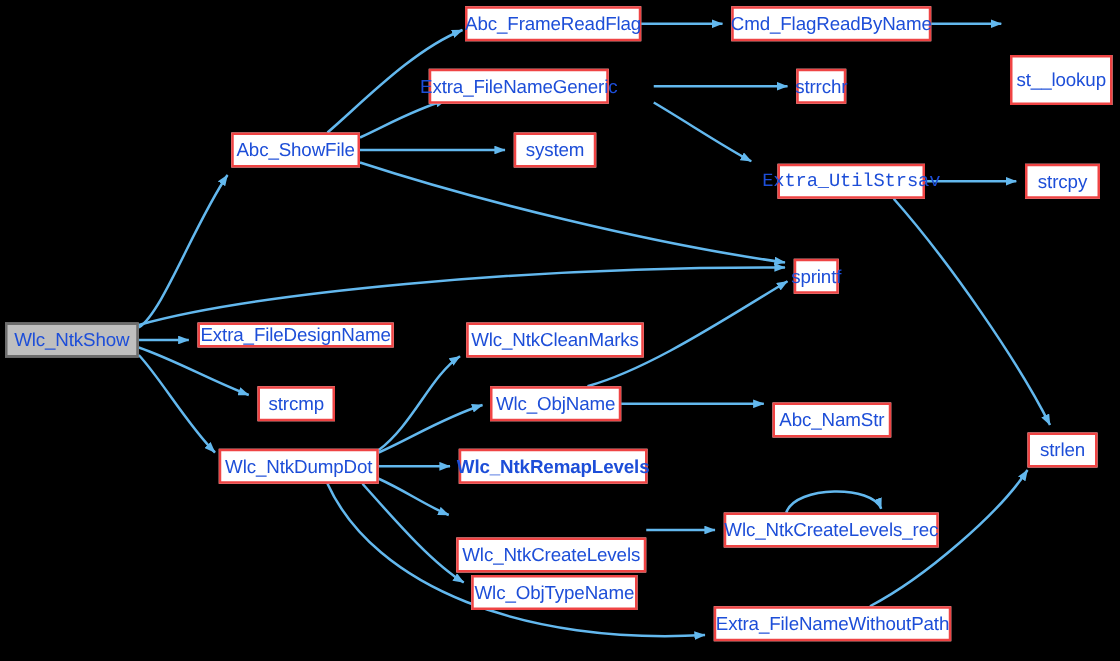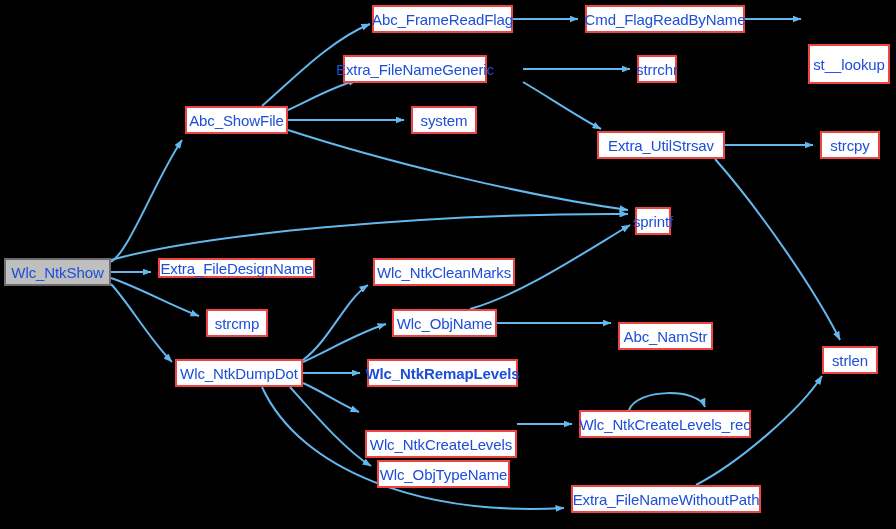--- a/index.html
+++ b/index.html
@@ -86,21 +86,21 @@
       <div class="node" style="left: 185px; top: 106px; width: 103px; height: 28px;">Abc_ShowFile</div>
       <div class="node" style="left: 158px; top: 258px; width: 157px; height: 20px;">Extra_FileDesignName</div>
       <div class="node" style="left: 206px; top: 309px; width: 62px; height: 28px;">strcmp</div>
       <div class="node" style="left: 175px; top: 359px; width: 128px; height: 28px;">Wlc_NtkDumpDot</div>
       <div class="node" style="left: 372px; top: 5px; width: 141px; height: 28px;">Abc_FrameReadFlag</div>
       <div class="node" style="left: 343px; top: 55px; width: 144px; height: 28px;">Extra_FileNameGeneric</div>
       <div class="node" style="left: 411px; top: 106px; width: 66px; height: 28px; text-align: right;">system</div>
       <div class="node" style="left: 585px; top: 5px; width: 160px; height: 28px;">Cmd_FlagReadByName</div>
       <div class="node" style="left: 637px; top: 55px; width: 40px; height: 28px;">strrchr</div>
       <div class="node" style="left: 808px; top: 20px; width: 82px; height: 40px; margin-top: 24px;">st__lookup</div>
-      <div class="node" style="left: 597px; top: 131px; width: 128px; height: 28px;">Extra_UtilStrsav</div>
+      <div class="node" style="left: 622px; top: 131px; width: 118px; height: 28px; font-family: Liberation Mono, monospace;">Extra_UtilStrsav</div>
       <div class="node" style="left: 820px; top: 131px; width: 60px; height: 28px;">strcpy</div>
       <div class="node" style="left: 635px; top: 207px; width: 36px; height: 28px;">sprintf</div>
       <div class="node" style="left: 373px; top: 258px; width: 142px; height: 28px;">Wlc_NtkCleanMarks</div>
       <div class="node" style="left: 392px; top: 309px; width: 105px; height: 28px;">Wlc_ObjName</div>
       <div class="node" style="left: 618px; top: 322px; width: 95px; height: 28px;">Abc_NamStr</div>
       <div class="node" style="left: 367px; top: 359px; width: 151px; height: 28px; font-weight: bold;">Wlc_NtkRemapLevels</div>
       <div class="node" style="left: 365px; top: 430px; width: 152px; height: 28px;">Wlc_NtkCreateLevels</div>
       <div class="node" style="left: 579px; top: 410px; width: 172px; height: 28px;">Wlc_NtkCreateLevels_rec</div>
       <div class="node" style="left: 377px; top: 460px; width: 133px; height: 28px;">Wlc_ObjTypeName</div>
       <div class="node" style="left: 571px; top: 485px; width: 190px; height: 28px;">Extra_FileNameWithoutPath</div>

